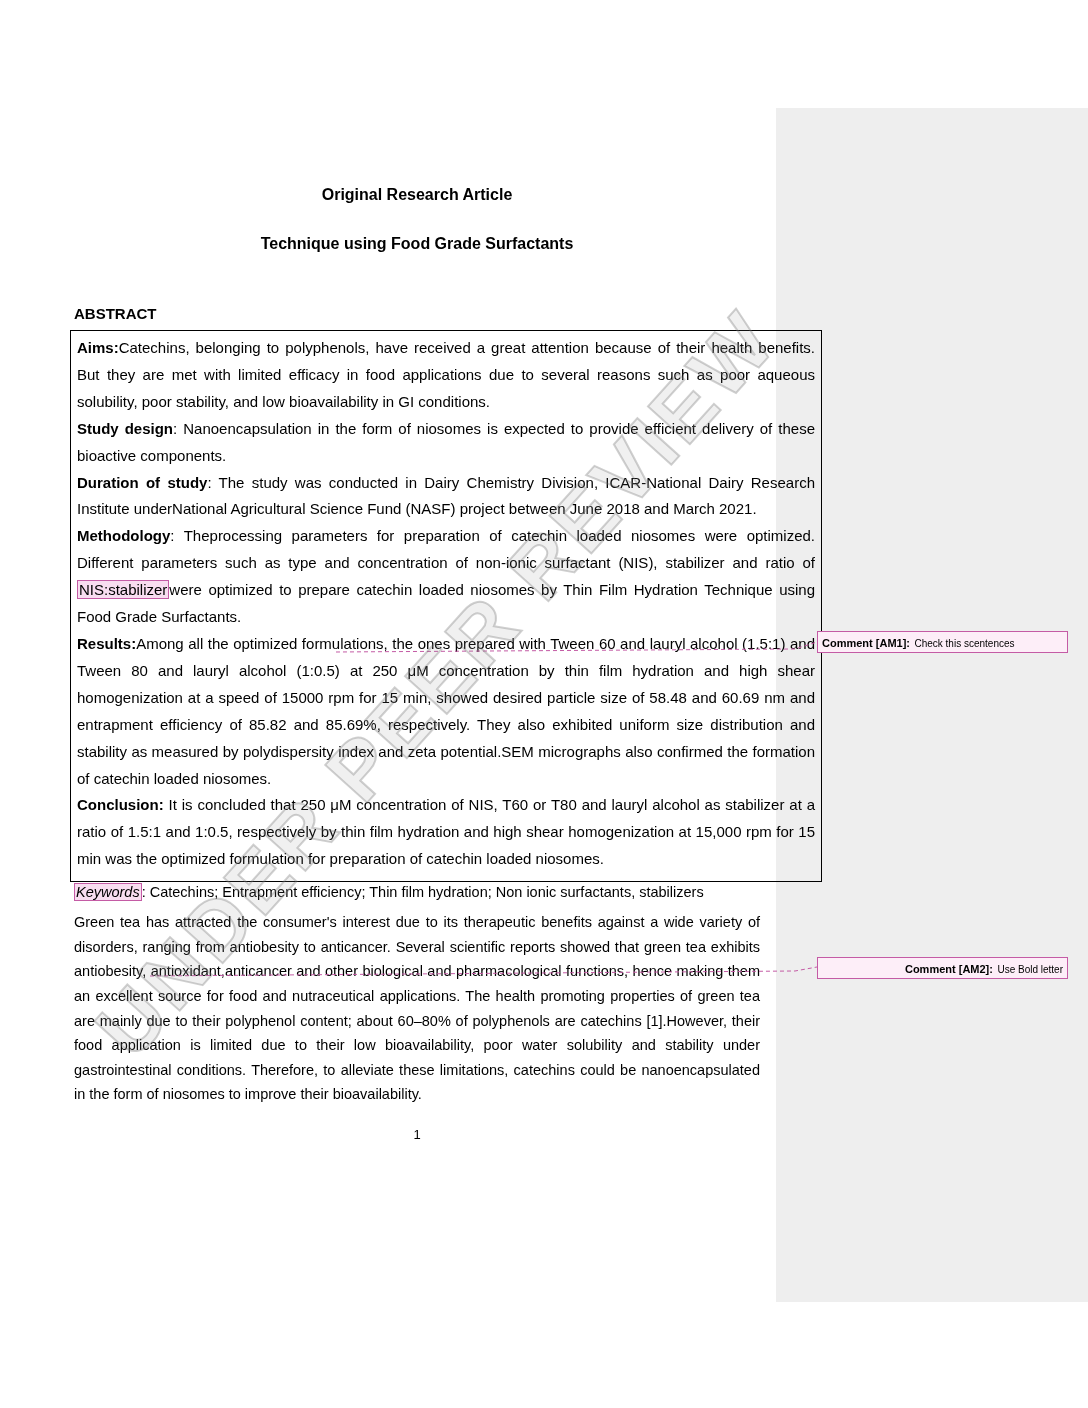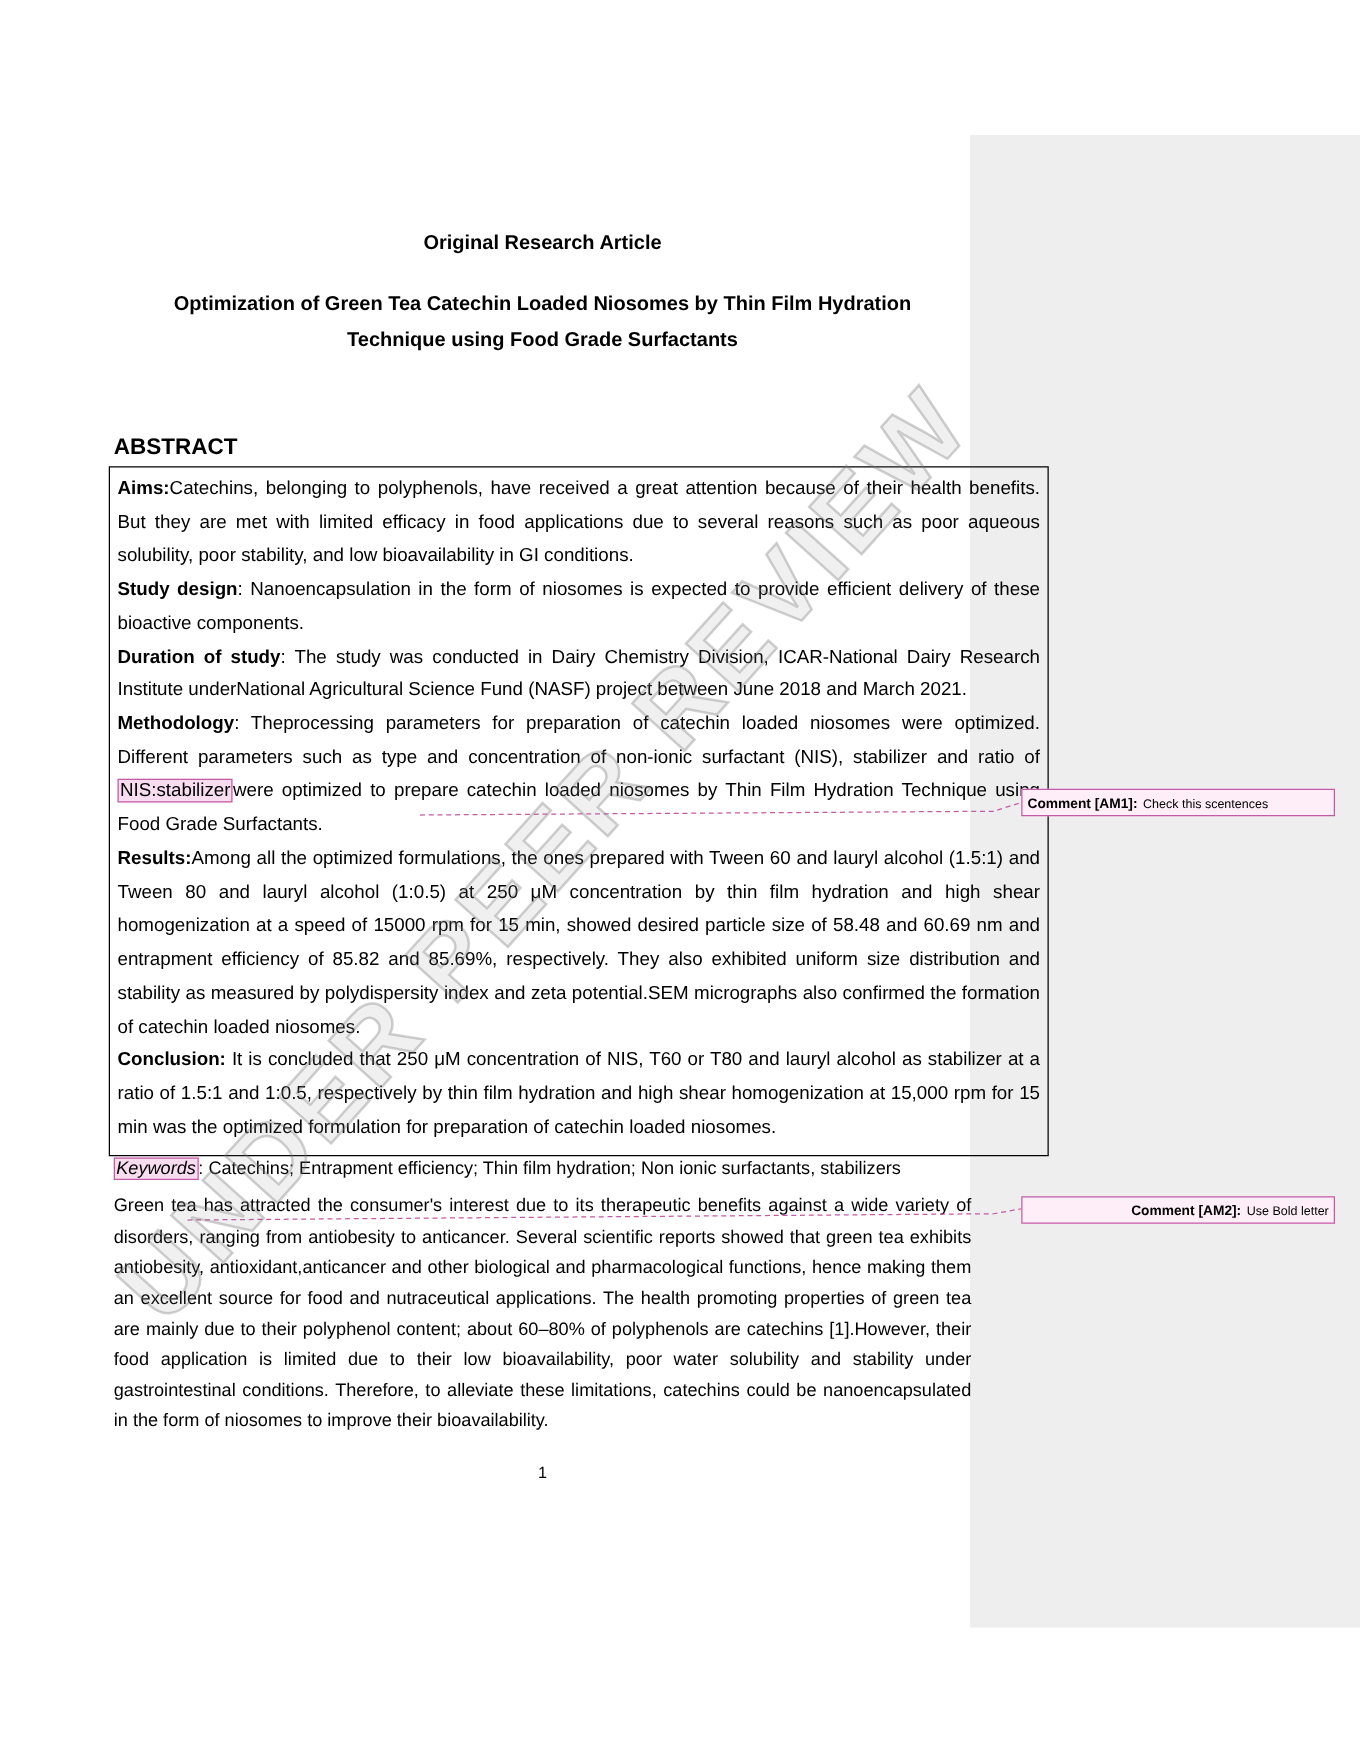--- a/index.html
+++ b/index.html
@@ -11,27 +11,27 @@
     font-family: "Liberation Sans", sans-serif;
     color: #000000;
     overflow: hidden;
   }
   .comment-margin {
     position: absolute; left: 776px; top: 108px;
     width: 312px; height: 1194px;
     background: #eeeeee;
   }
   .content {
-    position: absolute; left: 91px; top: 0;
+    position: absolute; left: 74px; top: 0;
     width: 686px; padding-top: 186px;
     z-index: 1;
   }
   .article-type { text-align: center; font-weight: bold; font-size: 16px; line-height: 18px; }
   .doc-title { margin-top: 25px; text-align: center; font-weight: bold; font-size: 16px; line-height: 29px; }
-  .abstract-heading { margin-top: 61px; font-weight: bold; font-size: 18px; line-height: 18px; }
+  .abstract-heading { margin-top: 47px; font-weight: bold; font-size: 15px; line-height: 18px; }
   .abstract-box {
     margin-top: 7px; margin-left: -4px; width: 752px;
     border: 1px solid #000000;
     padding: 4px 6px 8px 6px;
     font-size: 15px;
   }
   .para { margin: 0; line-height: 26.9px; text-align: justify; }
   .b { font-weight: bold; }
   .anchor-highlight {
     background: var(--anchor-fill, #f8ddf0);
@@ -74,21 +74,20 @@
 <svg class="connectors" width="1088" height="1408">
   <path d="M 336 652 L 795 649 L 817 642" fill="none" stroke="#c45ba5" stroke-width="1" stroke-dasharray="4 3"></path>
   <path d="M 150 976 L 795 971 L 817 967" fill="none" stroke="#c45ba5" stroke-width="1" stroke-dasharray="4 3"></path>
 </svg>
 
 <div class="content">
 
   <div class="article-type">Original Research Article</div>
 
   <div class="doc-title">
-    <div>Optimization of Green Tea Catechin Loaded Niosomes by Thin Film Hydration</div>
     <div>Technique using Food Grade Surfactants</div>
   </div>
 
   <div class="abstract-heading">ABSTRACT</div>
 
   <div class="abstract-box">
     <p class="para"><span class="b">Aims:</span><span>Catechins, belonging to polyphenols, have received a great attention because of their health benefits. But they are met with limited efficacy in food applications due to several reasons such as poor aqueous solubility, poor stability, and low bioavailability in GI conditions.</span></p>
     <p class="para"><span class="b">Study design</span><span>: Nanoencapsulation in the form of niosomes is expected to provide efficient delivery of these bioactive components.</span></p>
     <p class="para"><span class="b">Duration of study</span><span>: The study was conducted in Dairy Chemistry Division, ICAR-National Dairy Research Institute underNational Agricultural Science Fund (NASF) project between June 2018 and March 2021.</span></p>
     <p class="para"><span class="b">Methodology</span><span>: Theprocessing parameters for preparation of catechin loaded niosomes were optimized. Different parameters such as type and concentration of non-ionic surfactant (NIS), stabilizer and ratio of </span><span class="anchor-highlight">NIS:stabilizer</span><span>were optimized to prepare catechin loaded niosomes by Thin Film Hydration Technique using Food Grade Surfactants.</span></p>

